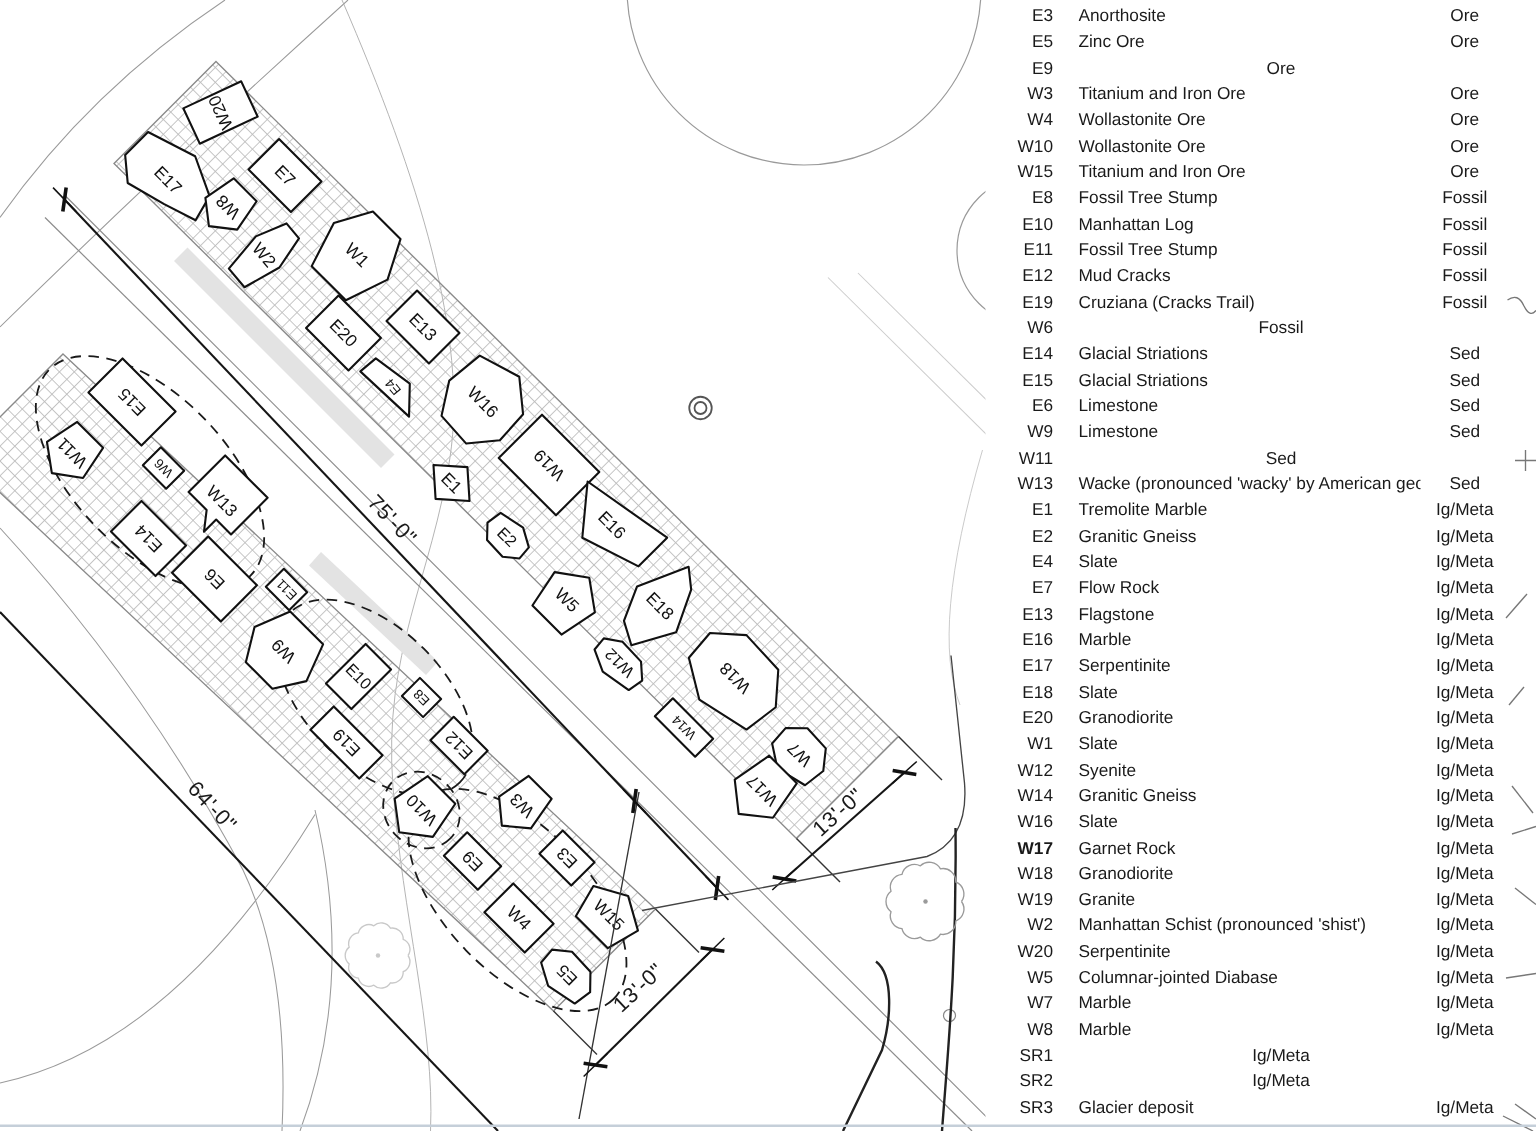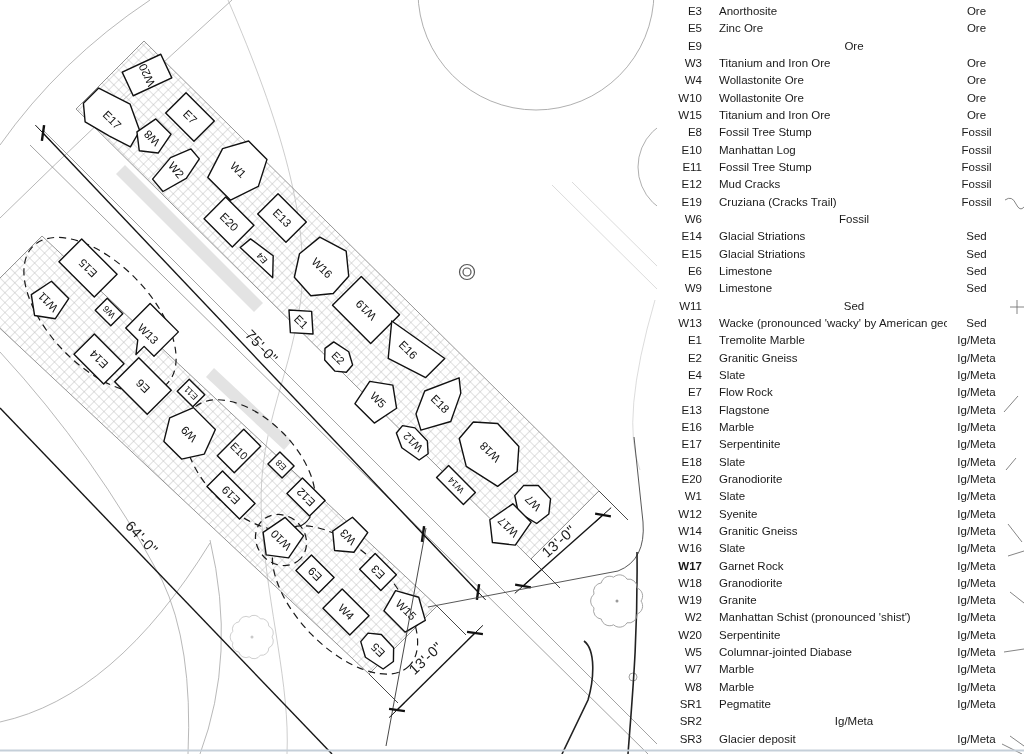--- a/index.html
+++ b/index.html
@@ -457,21 +457,20 @@
         <span class="lname">Marble</span>
         <span class="lcat">Ig/Meta</span>
       </div>
       <div class="lrow">
         <span class="lid">W8</span>
         <span class="lname">Marble</span>
         <span class="lcat">Ig/Meta</span>
       </div>
       <div class="lrow">
         <span class="lid">SR1</span>
-        <span class="lname">Pegmatite</span>
         <span class="lcat">Ig/Meta</span>
       </div>
       <div class="lrow">
         <span class="lid">SR2</span>
         <span class="lcat">Ig/Meta</span>
       </div>
       <div class="lrow">
         <span class="lid">SR3</span>
         <span class="lname">Glacier deposit</span>
         <span class="lcat">Ig/Meta</span>

